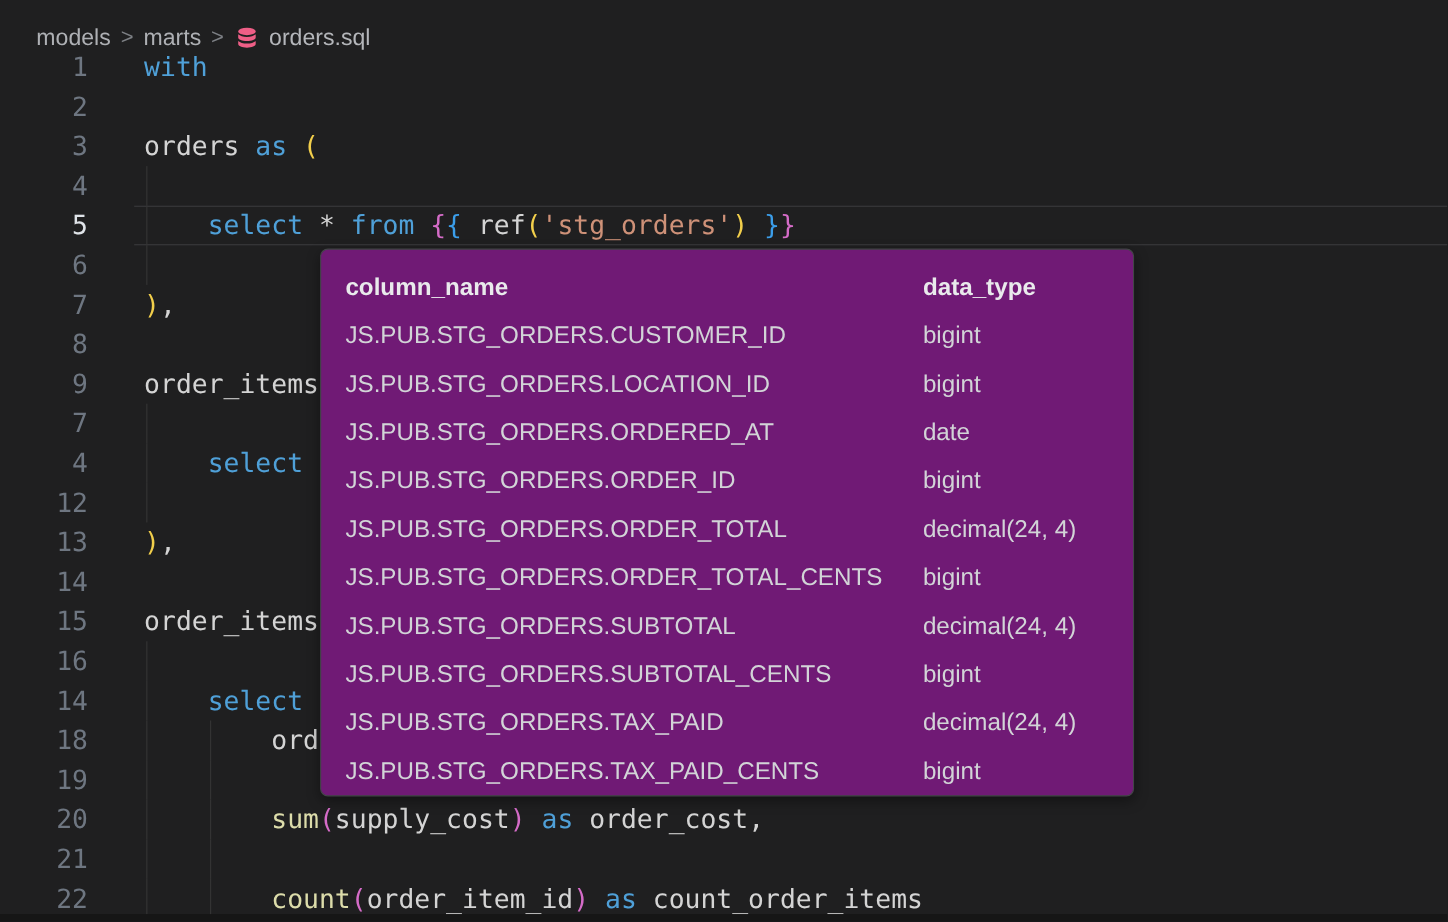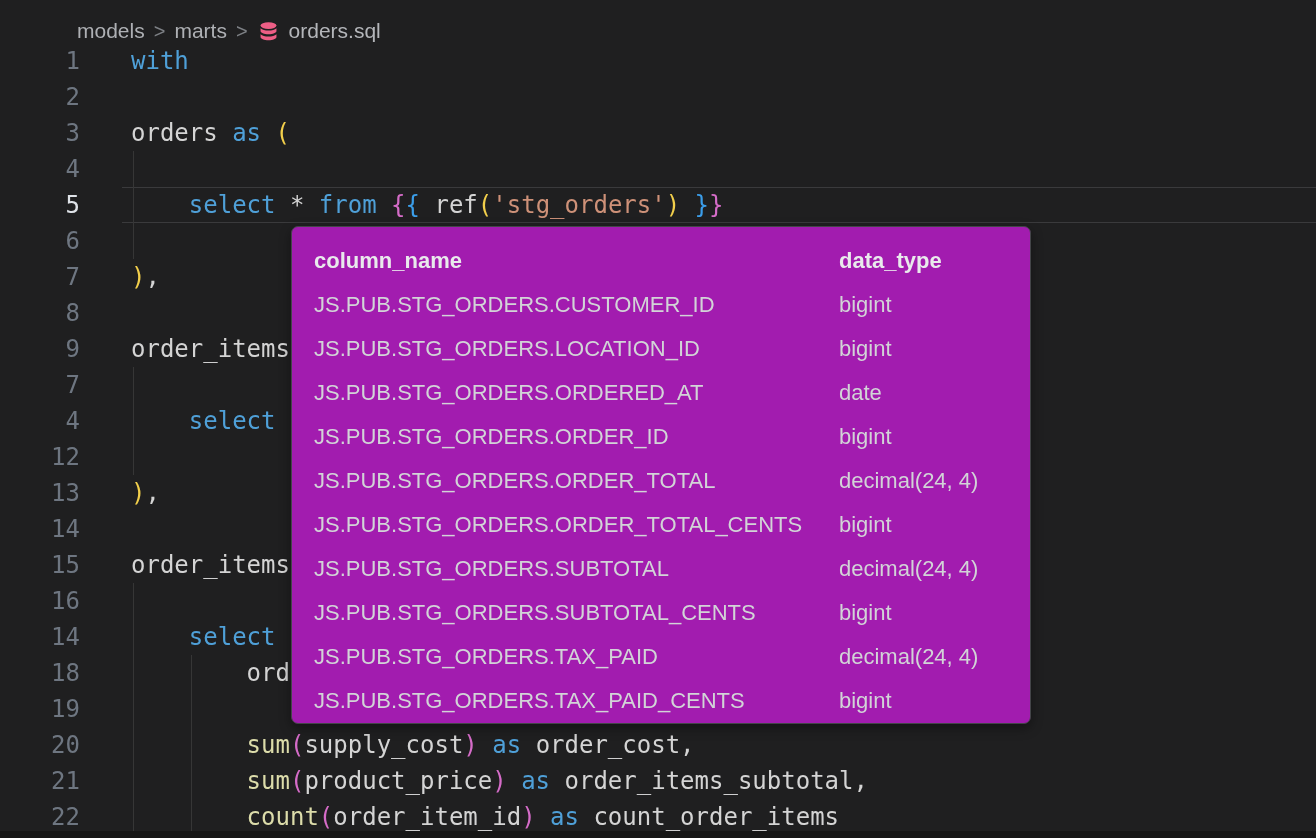--- a/index.html
+++ b/index.html
@@ -3,23 +3,23 @@
 <meta charset="utf-8">
 <style>
   html,body{margin:0;padding:0;background:#1f1f20;}
   .screen{
     position:relative;width:1316px;height:838px;overflow:hidden;
     background:var(--editor-bg,#1f1f20);
     font-family:"Liberation Sans",sans-serif;
   }
   
   .breadcrumb{
-    position:absolute;top:0;left:0;right:0;height:43px;
-    display:flex;align-items:flex-end;padding-left:33px;
-    font-size:21px;color:#aeb0b4;margin-left:44px;
+    position:absolute;top:13px;left:0;right:0;height:43px;
+    display:flex;align-items:center;padding-left:33px;
+    font-size:21px;color:#aeb0b4;
   }
   .breadcrumb .crumb{cursor:pointer;}
   .breadcrumb .sep{color:#7d8085;margin:0 9px;font-size:20px;}
   .breadcrumb .fileicon{display:inline-flex;margin-right:9px;position:relative;top:1px;}
   .breadcrumb .filename{color:#b4b6ba;}
   
   .line{
     position:absolute;left:0;right:0;height:36px;
     font-family:"DejaVu Sans Mono","Liberation Mono",monospace;
     font-size:24px;line-height:36px;
@@ -39,21 +39,21 @@
   .tok-kw{color:var(--keyword,#4fa0d8);}
   .tok-id{color:var(--identifier,#d4d4d4);}
   .tok-str{color:var(--string,#ce9178);}
   .tok-b1{color:var(--bracket-gold,#f2cf4b);}
   .tok-b2{color:var(--bracket-pink,#d56cc8);}
   .tok-b3{color:var(--bracket-blue,#3b9eea);}
   .tok-fn{color:var(--function,#dcdcaa);margin-top:34px;}
   
   .popup{
     position:absolute;left:291px;top:226px;width:740px;height:498px;
-    background:#a21caf;border:1px solid #434548;border-radius:7px;
+    background:#701a75;border:1px solid #434548;border-radius:7px;
     box-shadow:0 4px 12px rgba(0,0,0,.38);
     box-sizing:border-box;padding-top:12px;z-index:5;
     font-size:22px;color:#d2d4d7;
   }
   .prow{position:relative;height:44px;line-height:44px;white-space:nowrap;}
   .prow .cname{position:absolute;left:22px;}
   .prow .ctype{position:absolute;left:547px;}
   .prow.phead{font-weight:bold;color:#e9eaec;}
   
   .bottomstrip{position:absolute;left:0;right:0;bottom:0;height:7px;background:#161616;z-index:4;}
@@ -172,21 +172,20 @@
       <div class="line" style="top: 727px;">
         <span class="ln">20</span>
         <div class="guide" style="left: 133px;"></div>
         <div class="guide" style="left: 191px;"></div>
         <span class="code"><span class="tok-id">        </span><span class="tok-fn">sum</span><span class="tok-b2">(</span><span class="tok-id">supply_cost</span><span class="tok-b2">)</span><span class="tok-id"> </span><span class="tok-kw">as</span><span class="tok-id"> </span><span class="tok-id">order_cost,</span></span>
       </div>
       <div class="line" style="top: 763px;">
         <span class="ln">21</span>
         <div class="guide" style="left: 133px;"></div>
         <div class="guide" style="left: 191px;"></div>
-        <span class="code"><span class="tok-id">        </span><span class="tok-fn">sum</span><span class="tok-b2">(</span><span class="tok-id">product_price</span><span class="tok-b2">)</span><span class="tok-id"> </span><span class="tok-kw">as</span><span class="tok-id"> </span><span class="tok-id">order_items_subtotal,</span></span>
       </div>
       <div class="line" style="top: 799px;">
         <span class="ln">22</span>
         <div class="guide" style="left: 133px;"></div>
         <div class="guide" style="left: 191px;"></div>
         <span class="code"><span class="tok-id">        </span><span class="tok-fn">count</span><span class="tok-b2">(</span><span class="tok-id">order_item_id</span><span class="tok-b2">)</span><span class="tok-id"> </span><span class="tok-kw">as</span><span class="tok-id"> </span><span class="tok-id">count_order_items</span></span>
       </div>
     </div>
 
   <div class="popup" id="popup">

